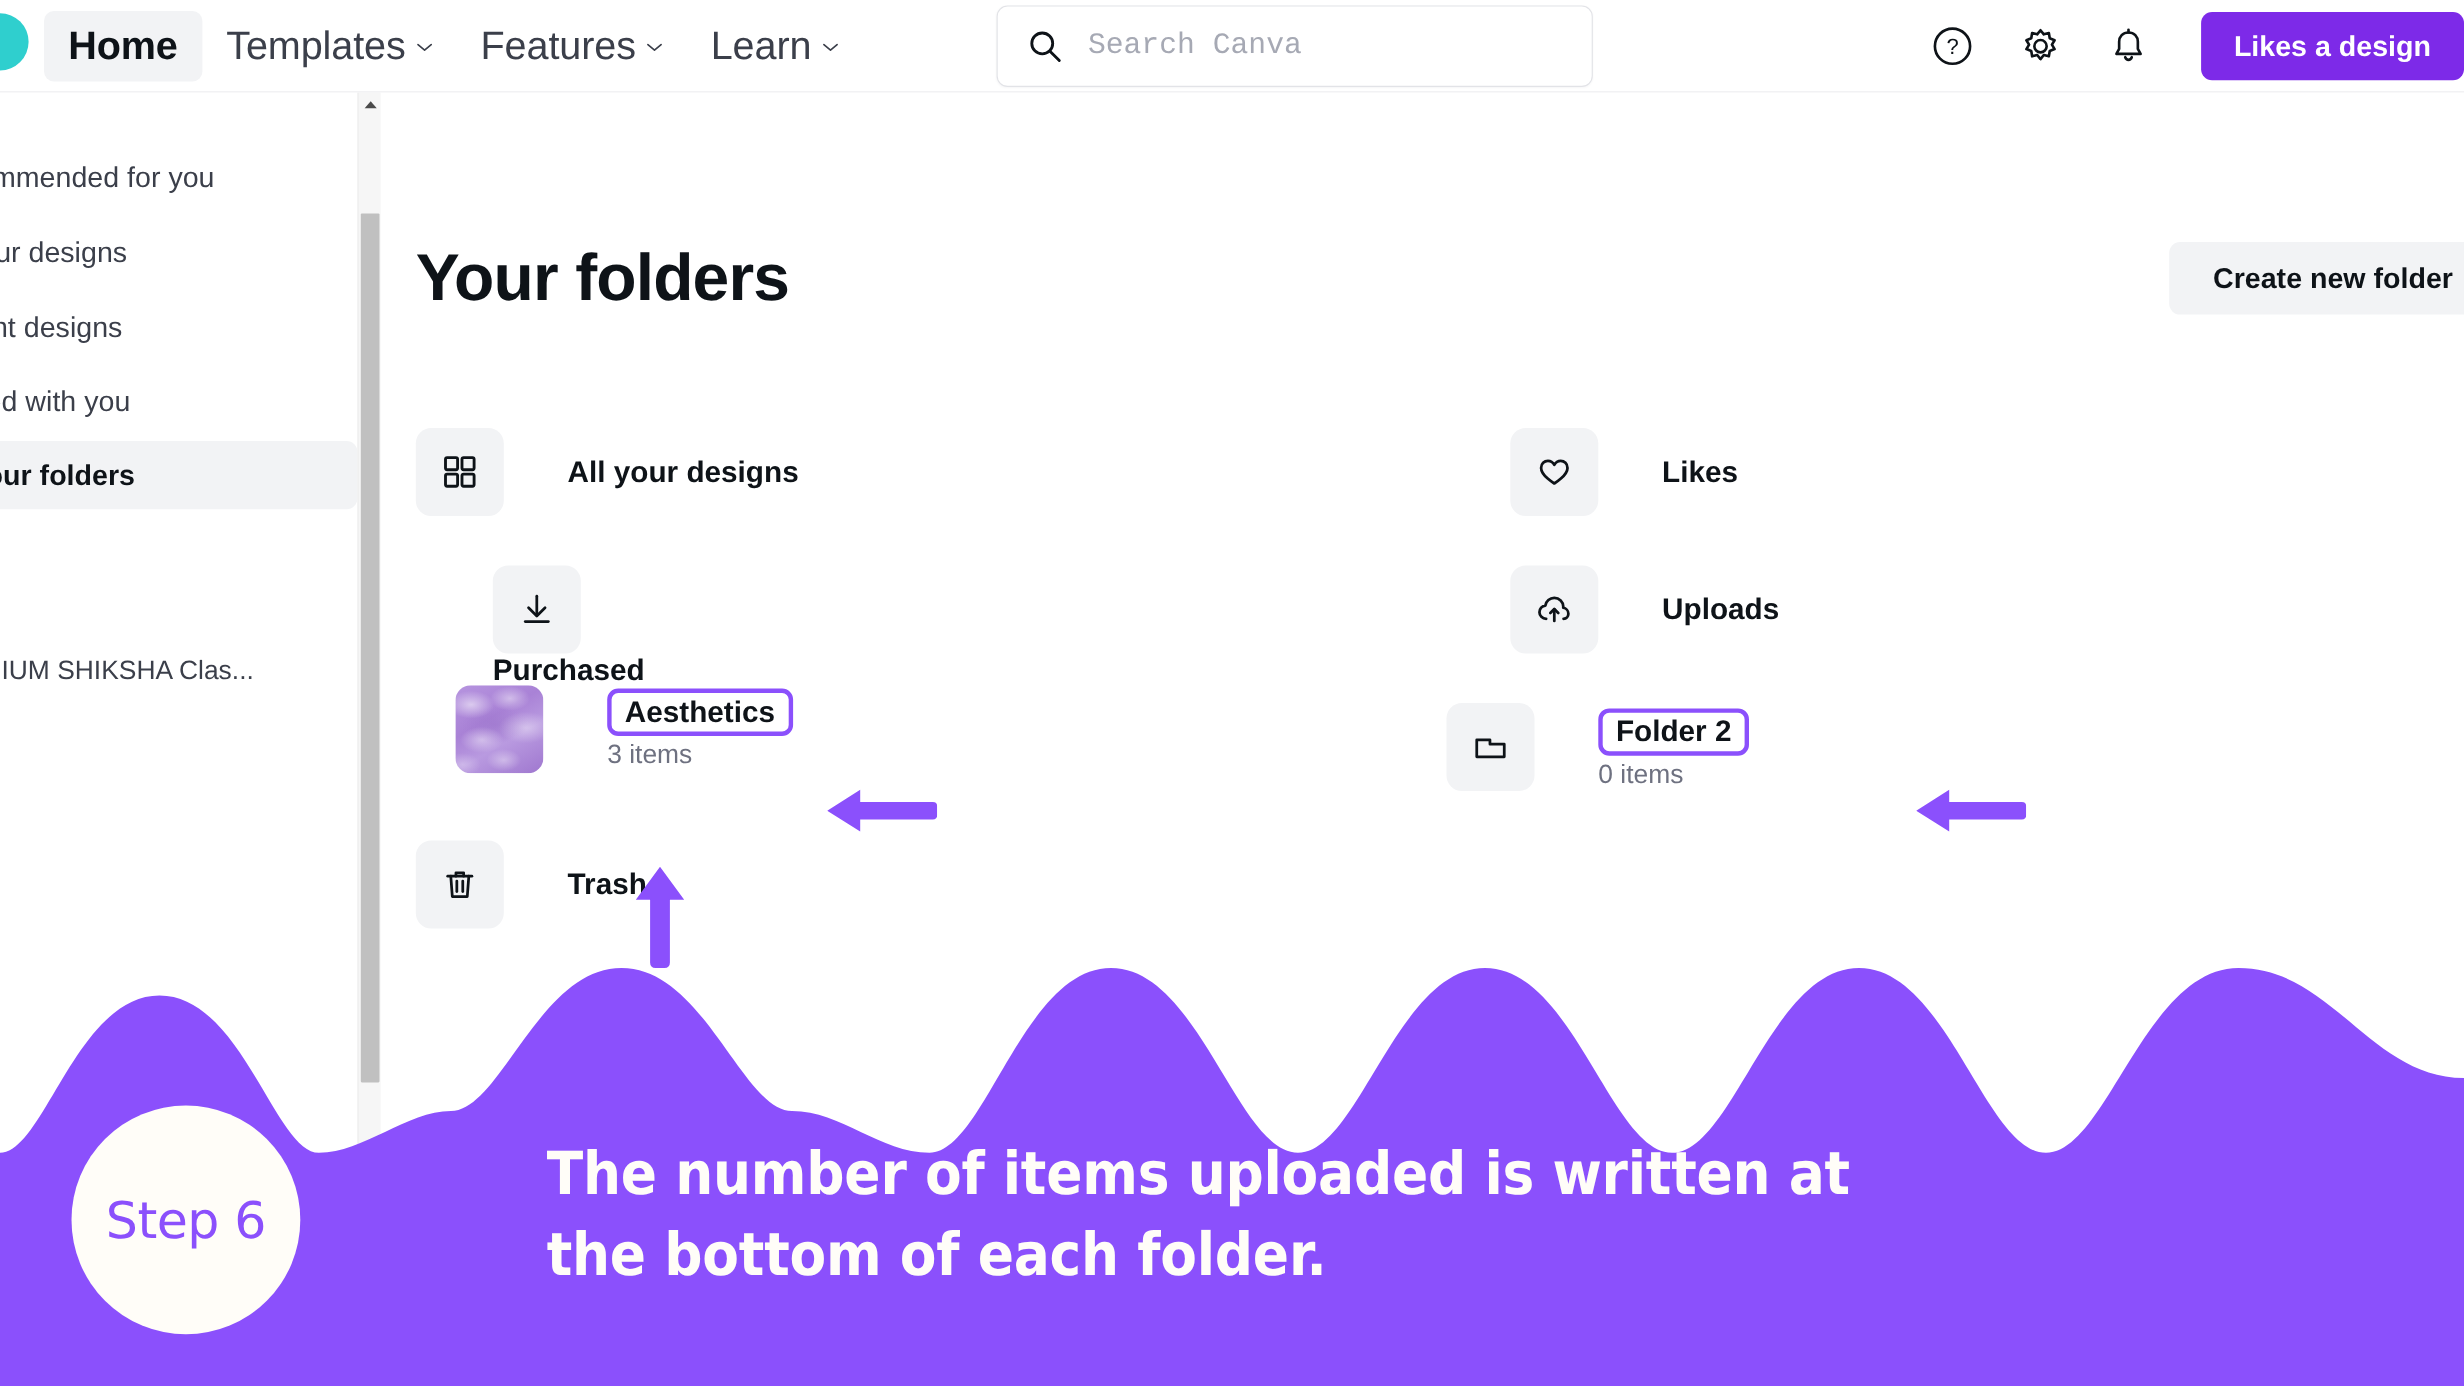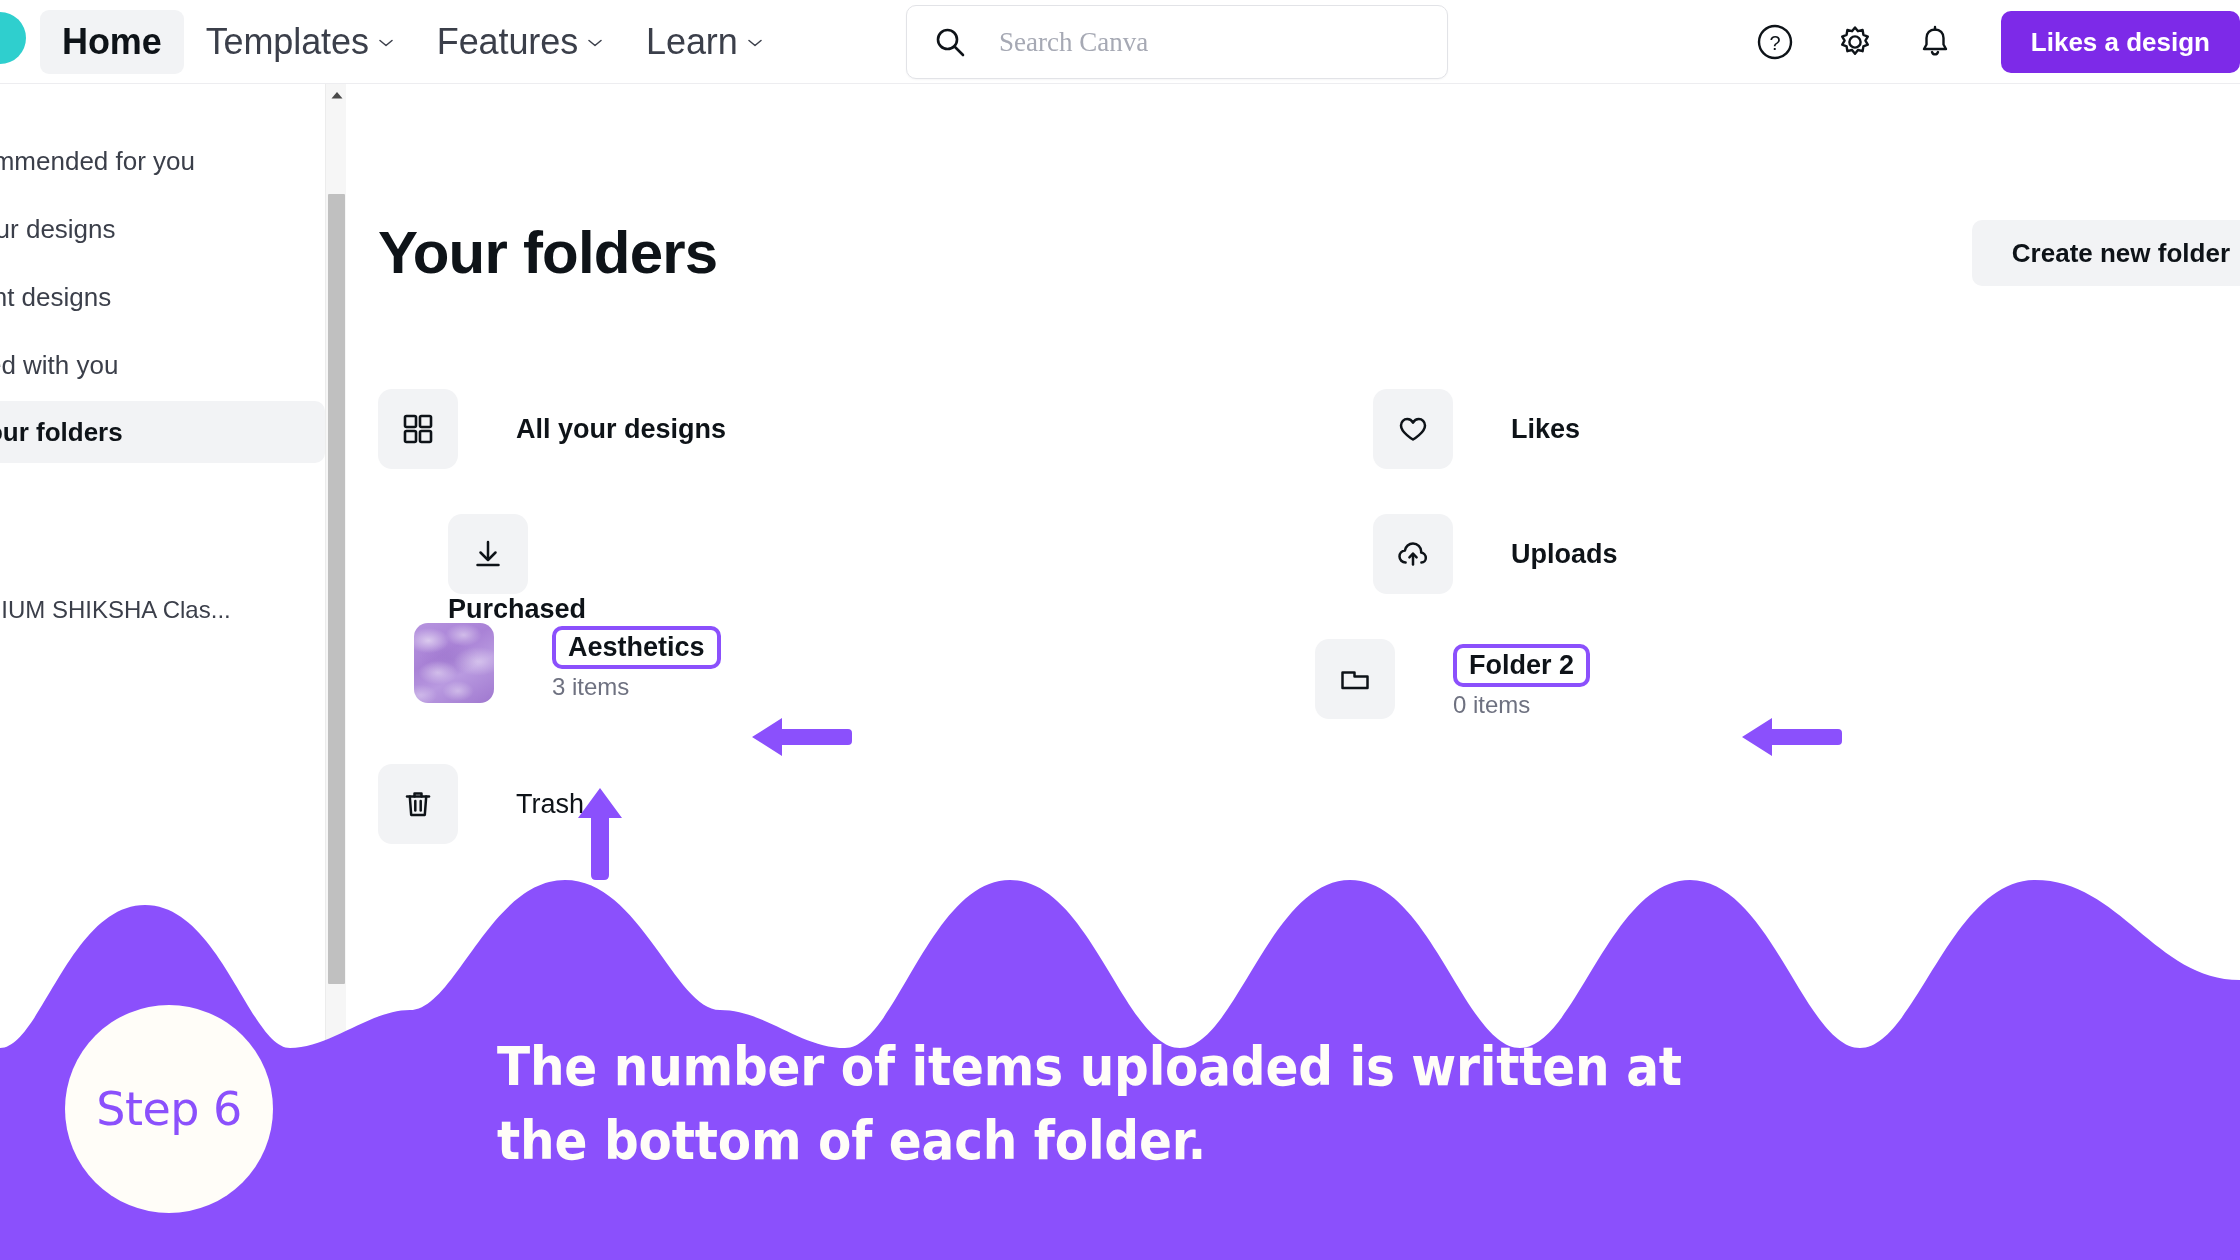--- a/index.html
+++ b/index.html
@@ -43,22 +43,22 @@
     position: absolute; left: 906px; top: 5px;
     width: 542px; height: 74px;
     border: 1px solid #e2e3e7; border-radius: 10px;
     background: #fff;
     display: flex; align-items: center; padding: 0 26px;
     box-shadow: 0 1px 2px rgba(20,20,43,0.04);
   }
   #search-icon { width: 34px; height: 34px; flex: none; }
   #search-input {
     border: none; outline: none; background: transparent;
-    font-family: Liberation Serif, serif; font-size: 27px; color: #701a75;
-    margin-left: 32px; width: 100%;
+    font-family: Liberation Mono, monospace; font-size: 27px; color: #701a75;
+    margin-left: 22px; width: 100%;
   }
   #search-input::placeholder { color: #a6a9b4; }
 
   #nav-right {
     position: absolute; right: 0; top: 0; height: 84px;
     display: flex; align-items: center; gap: 0;
   }
   .nav-icon-btn {
     width: 56px; height: 56px; margin: 0 12px;
     display: flex; align-items: center; justify-content: center;
@@ -145,21 +145,21 @@
       radial-gradient(ellipse 28px 17px at 30% 62%, rgba(255,255,255,0.42), rgba(255,255,255,0) 70%),
       radial-gradient(ellipse 22px 14px at 55% 85%, rgba(255,255,255,0.38), rgba(255,255,255,0) 72%),
       radial-gradient(ellipse 24px 15px at 8% 90%, rgba(255,255,255,0.3), rgba(255,255,255,0) 70%),
       radial-gradient(ellipse 40px 22px at 45% 45%, rgba(150,110,200,0.45), rgba(150,110,200,0) 75%),
       linear-gradient(150deg, #b694df 0%, #a982d6 38%, #b99ae0 62%, #9f77cf 100%);
   }
   .folder-text { margin-left: 58px; }
   .folder-name {
     font-size: 27px; color: #0e1318; font-weight: bold; white-space: nowrap;
   }
-  .folder-name.plain { font-weight: normal; text-align: right; }
+  .folder-name.plain { font-weight: bold; text-align: right; }
   .folder-count {
     font-size: 24px; color: #6e7180; margin-top: 4px; white-space: nowrap;
   }
   
   .name-box {
     display: inline-block;
     border: 4px solid #8b50fc; border-radius: 10px;
     padding: 2px 12px; background: #fff;
   }
 

